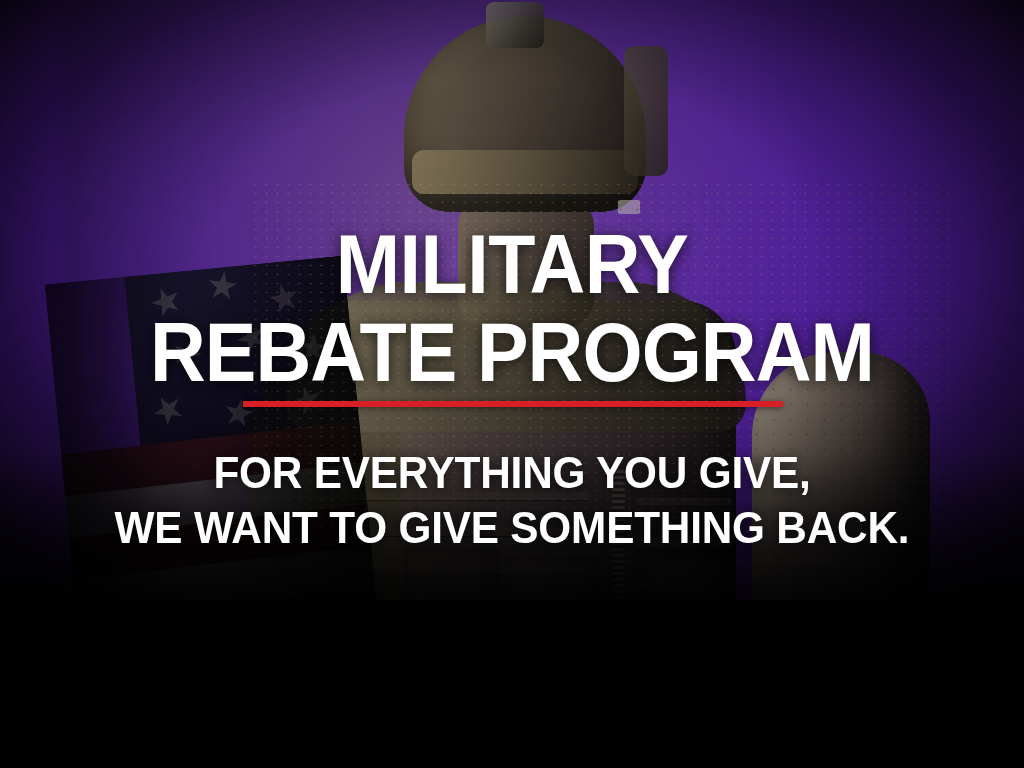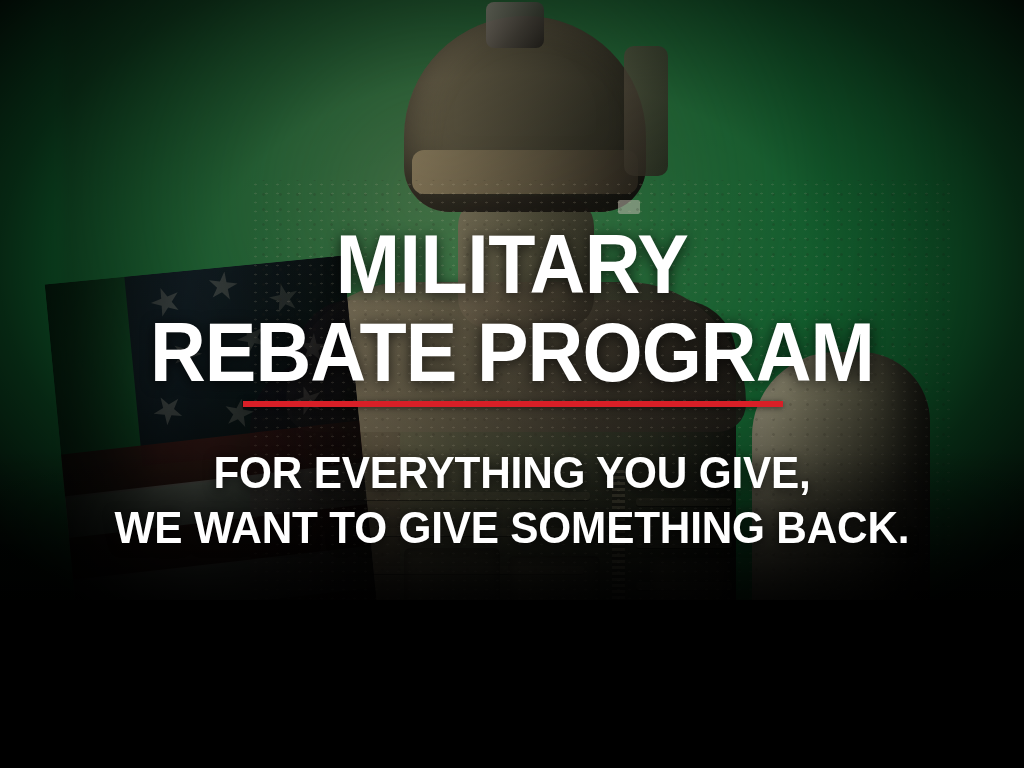--- a/index.html
+++ b/index.html
@@ -10,21 +10,21 @@
   }
   body {
     font-family: "Liberation Sans", sans-serif;
   }
 
   #poster {
     position: relative;
     width: 1024px;
     height: 600px;
     overflow: hidden;
-    background: #15803d;
+    background: #6d28d9;
     user-select: none;
   }
 
   
   .scene {
     position: absolute;
     inset: 0;
     overflow: hidden;
   }
 

